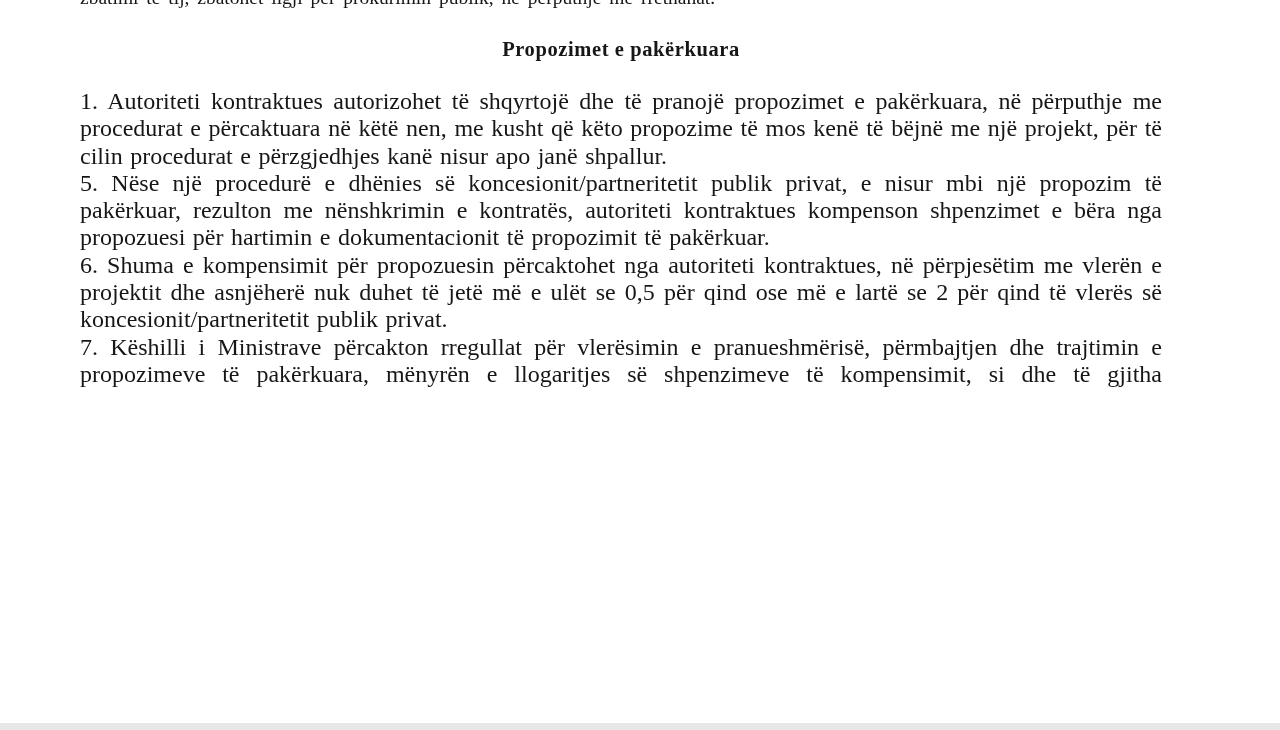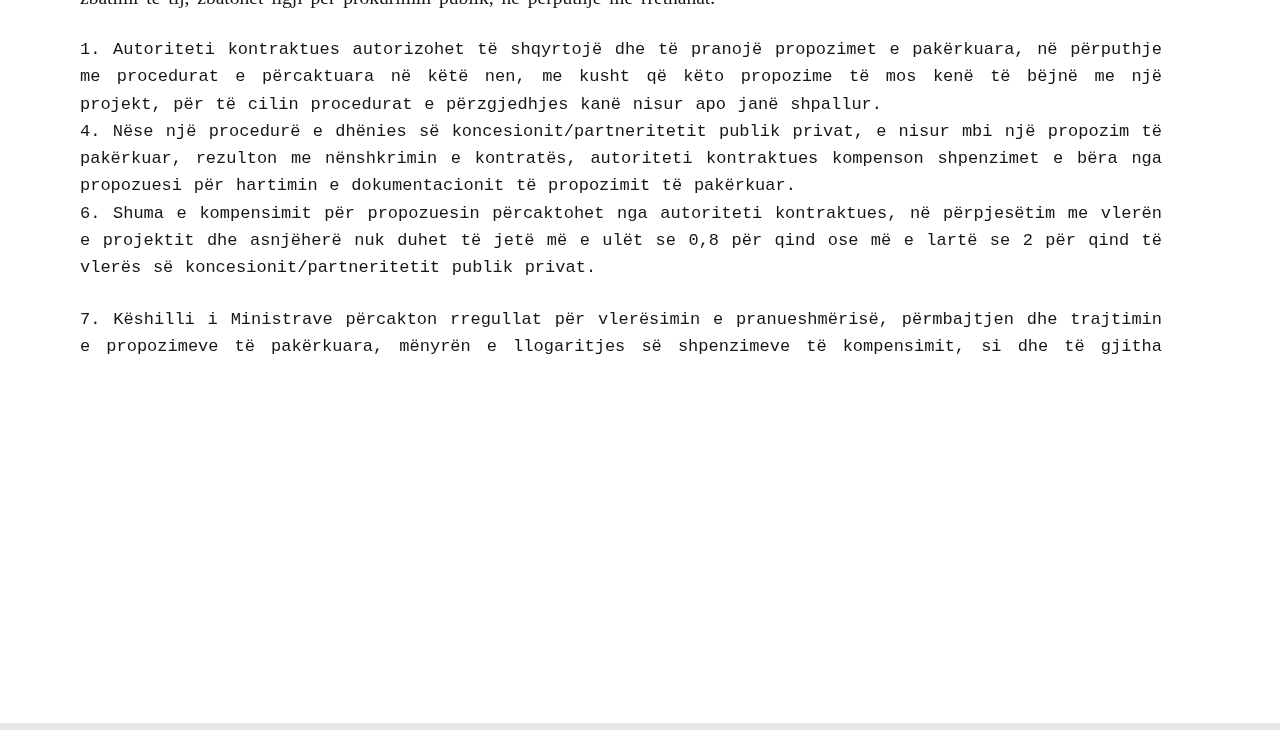--- a/index.html
+++ b/index.html
@@ -34,56 +34,55 @@
   .heading {
     margin-top: 25px;
     text-align: center;
     font-weight: bold;
     font-size: 20.5px;
     line-height: 27px;
     letter-spacing: 0.6px;
   }
   .body-text {
     margin-top: 25px;
-    font-size: 17px;
+    font-size: 24px;
     line-height: 27.3px;
     text-align: justify;
     word-spacing: 1.5px;
-    font-family: Liberation Mono, monospace;
   }
   .body-text p {
     margin: 0;
   }
   .body-text p.continues {
     text-align-last: justify;
-    margin-top: 24px;
   }
   .bottom-strip {
     position: absolute;
     left: 0;
     bottom: 0;
     width: 1280px;
     height: 7px;
     background: #e7e7e7;
   }
 </style>
 </head>
 <body>
 
 <div class="content">
 
   <div class="clipped-line-window">
     <p>zbatimi të tij, zbatohet ligji për prokurimin publik, në përputhje me rrethanat.</p>
   </div>
 
   <div class="heading">
+    <div>Propozimet e pakërkuara</div>
   </div>
 
   <div class="body-text">
     <p>1. Autoriteti kontraktues autorizohet të shqyrtojë dhe të pranojë propozimet e pakërkuara, në përputhje me procedurat e përcaktuara në këtë nen, me kusht që këto propozime të mos kenë të bëjnë me një projekt, për të cilin procedurat e përzgjedhjes kanë nisur apo janë shpallur.</p>
-    <p>4. Nëse një procedurë e dhënies së koncesionit/partneritetit publik privat, e nisur mbi një propozim të pakërkuar, rezulton me nënshkrimin e kontratës, autoriteti kontraktues kompenson shpenzimet e bëra nga propozuesi për hartimin e dokumentacionit të propozimit të pakërkuar.</p>
-    <p>6. Shuma e kompensimit për propozuesin përcaktohet nga autoriteti kontraktues, në përpjesëtim me vlerën e projektit dhe asnjëherë nuk duhet të jetë më e ulët se 0,8 për qind ose më e lartë se 2 për qind të vlerës së koncesionit/partneritetit publik privat.</p>
+    <p>5. Nëse një procedurë e dhënies së koncesionit/partneritetit publik privat, e nisur mbi një propozim të pakërkuar, rezulton me nënshkrimin e kontratës, autoriteti kontraktues kompenson shpenzimet e bëra nga propozuesi për hartimin e dokumentacionit të propozimit të pakërkuar.</p>
+    <p>6. Shuma e kompensimit për propozuesin përcaktohet nga autoriteti kontraktues, në përpjesëtim me vlerën e projektit dhe asnjëherë nuk duhet të jetë më e ulët se 0,5 për qind ose më e lartë se 2 për qind të vlerës së koncesionit/partneritetit publik privat.</p>
     <p class="continues">7. Këshilli i Ministrave përcakton rregullat për vlerësimin e pranueshmërisë, përmbajtjen dhe trajtimin e propozimeve të pakërkuara, mënyrën e llogaritjes së shpenzimeve të kompensimit, si dhe të gjitha</p>
   </div>
 
 </div>
 
 <div class="bottom-strip"></div>
 
 </body></html>

